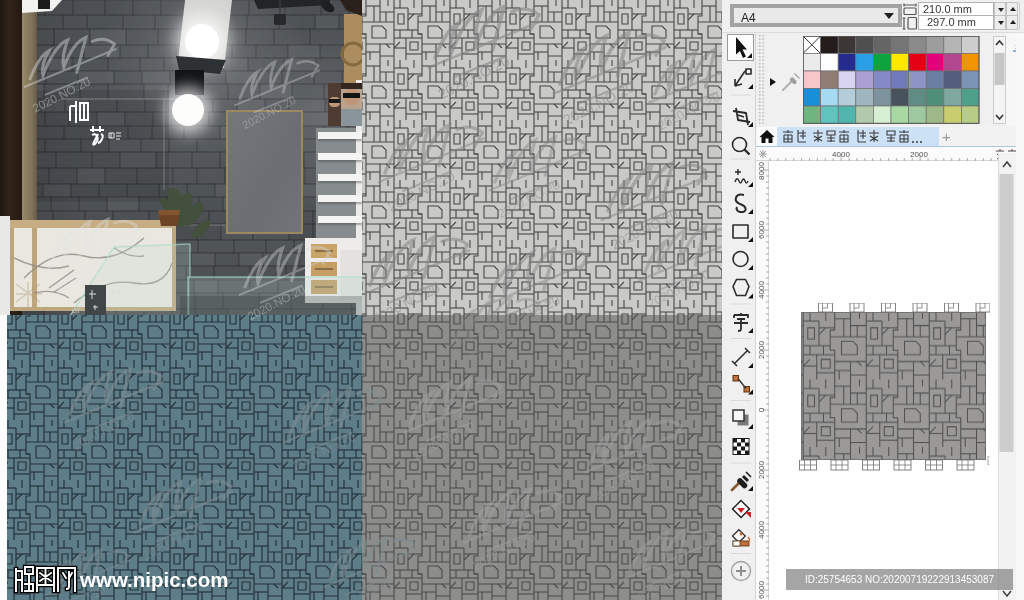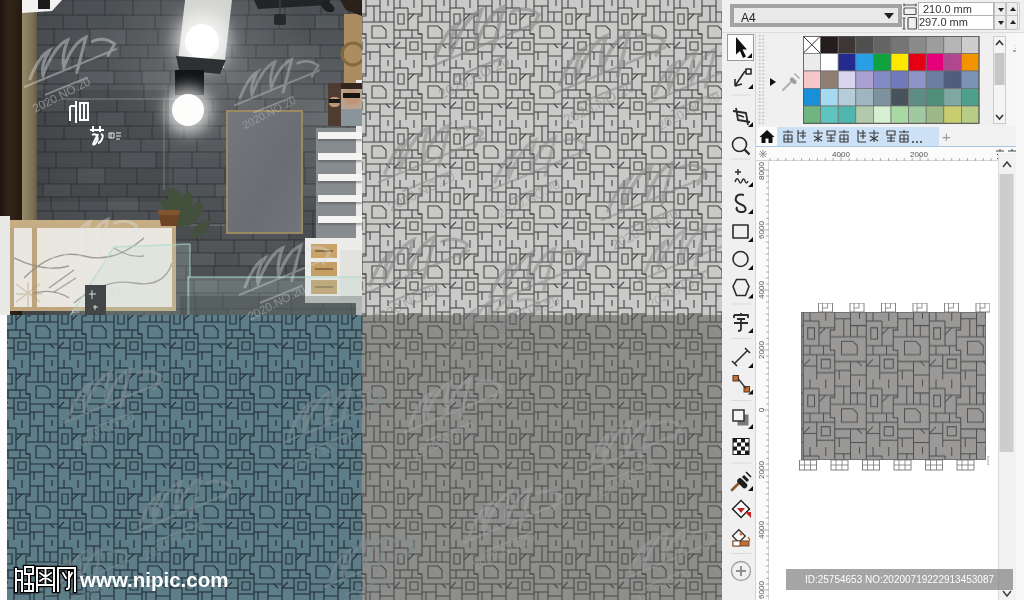--- a/index.html
+++ b/index.html
@@ -636,21 +636,21 @@
     <div class="abs" style="left:884px;top:13px;width:0;height:0;border-left:5px solid transparent;border-right:5px solid transparent;border-top:6px solid #222"></div>
     <svg class="abs" style="left:902px;top:2px" width="16" height="29">
 <g stroke="#555" fill="none" stroke-width="1.2">
 <path d="M2,3 H14 M2,1.5 L2,4.5 M14,1.5 L14,4.5"></path>
         <rect x="2" y="6" width="12" height="6.5" rx="1"></rect>
 <path d="M2,16 V27 M0.5,16 H3.5 M0.5,27 H3.5"></path>
         <rect x="6" y="15.5" width="8.5" height="11.5" rx="1"></rect>
 </g>
     </svg>
     <div class="abs" style="left:918px;top:2px;width:76px;height:14px;background:#fff;border:1px solid #b3b3b3;box-sizing:border-box;font-size:11px;color:#333;line-height:12px;padding-left:4px">210.0 mm</div>
-    <div class="abs" style="left:918px;top:15px;width:76px;height:15px;background:#fff;border:1px solid #b3b3b3;box-sizing:border-box;font-size:11px;color:#333;line-height:13px;padding-left:0">297.0 mm</div>
+    <div class="abs" style="left:918px;top:15px;width:76px;height:15px;background:#fff;border:1px solid #b3b3b3;box-sizing:border-box;font-size:11px;color:#333;line-height:13px;padding-left:8px">297.0 mm</div>
     <div class="abs" style="left:994px;top:2px;width:12px;height:14px;background:#ededed;border:1px solid #c2c2c2;box-sizing:border-box">
       <div class="abs" style="left:3px;top:5px;width:0;height:0;border-left:3.5px solid transparent;border-right:3.5px solid transparent;border-top:4px solid #222"></div>
     </div>
     <div class="abs" style="left:1006px;top:2px;width:12px;height:14px;background:#ededed;border:1px solid #c2c2c2;box-sizing:border-box">
       <div class="abs" style="left:3px;top:4px;width:0;height:0;border-left:3.5px solid transparent;border-right:3.5px solid transparent;border-bottom:4px solid #222"></div>
     </div>
     <div class="abs" style="left:994px;top:15px;width:12px;height:15px;background:#ededed;border:1px solid #c2c2c2;box-sizing:border-box">
       <div class="abs" style="left:3px;top:5px;width:0;height:0;border-left:3.5px solid transparent;border-right:3.5px solid transparent;border-top:4px solid #222"></div>
     </div>
     <div class="abs" style="left:1006px;top:15px;width:12px;height:15px;background:#ededed;border:1px solid #c2c2c2;box-sizing:border-box">

